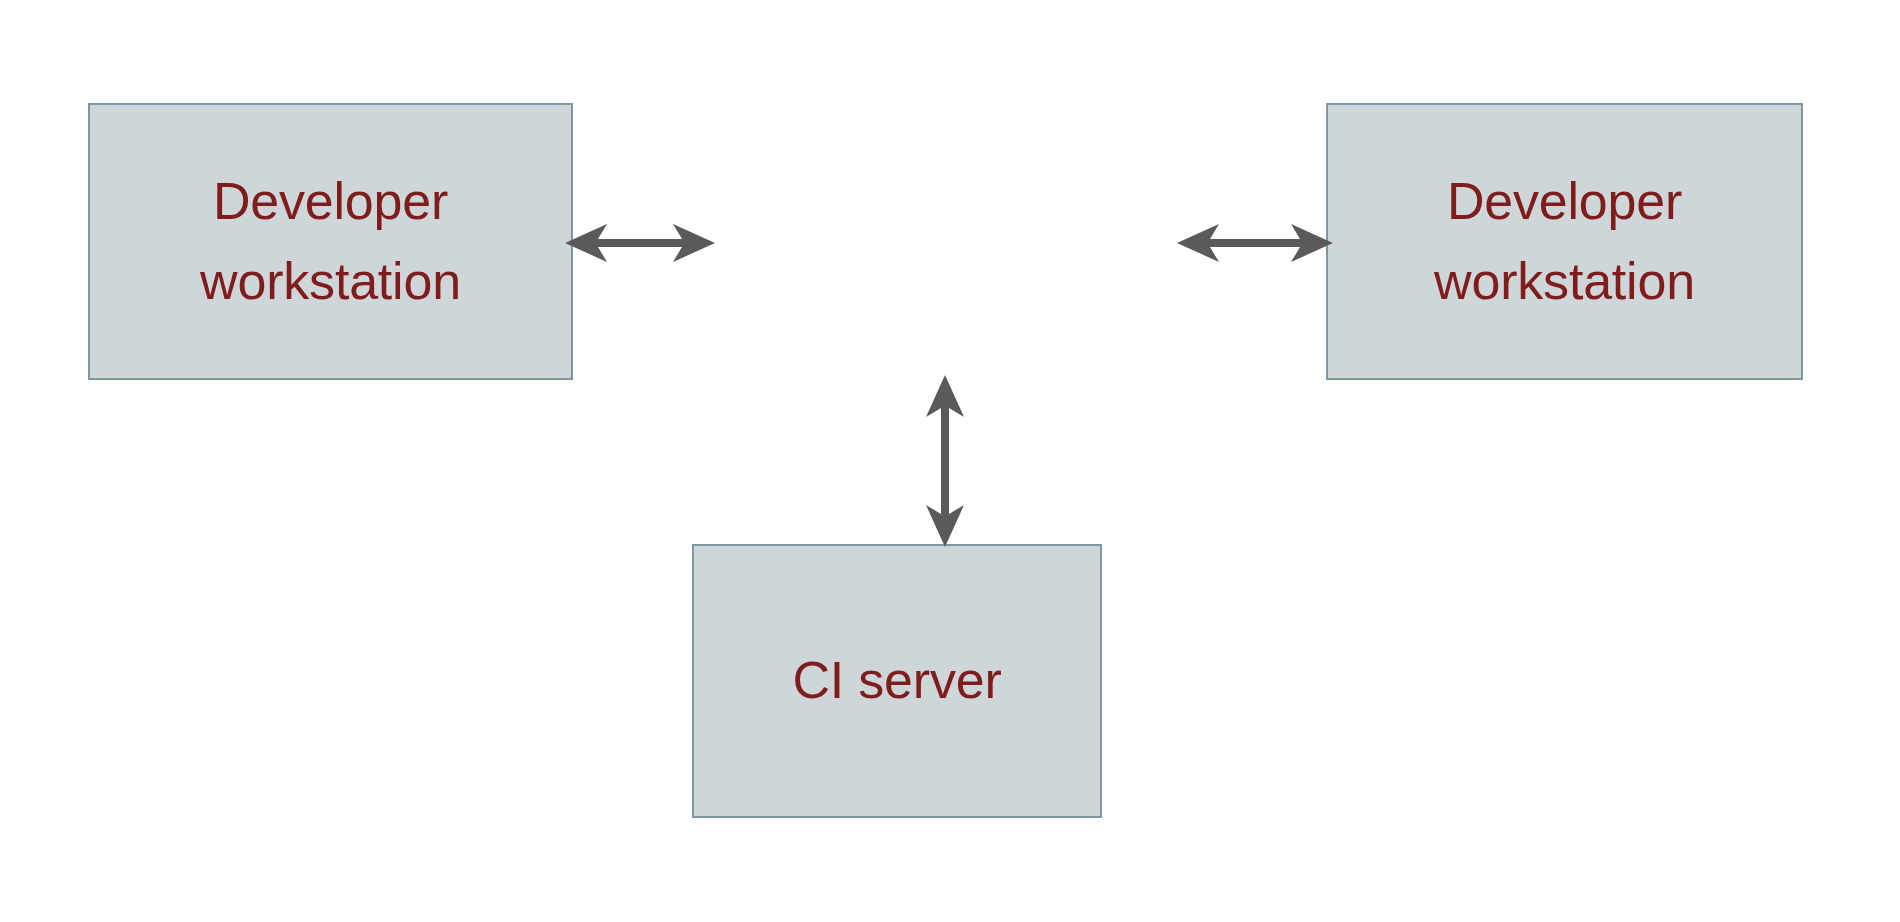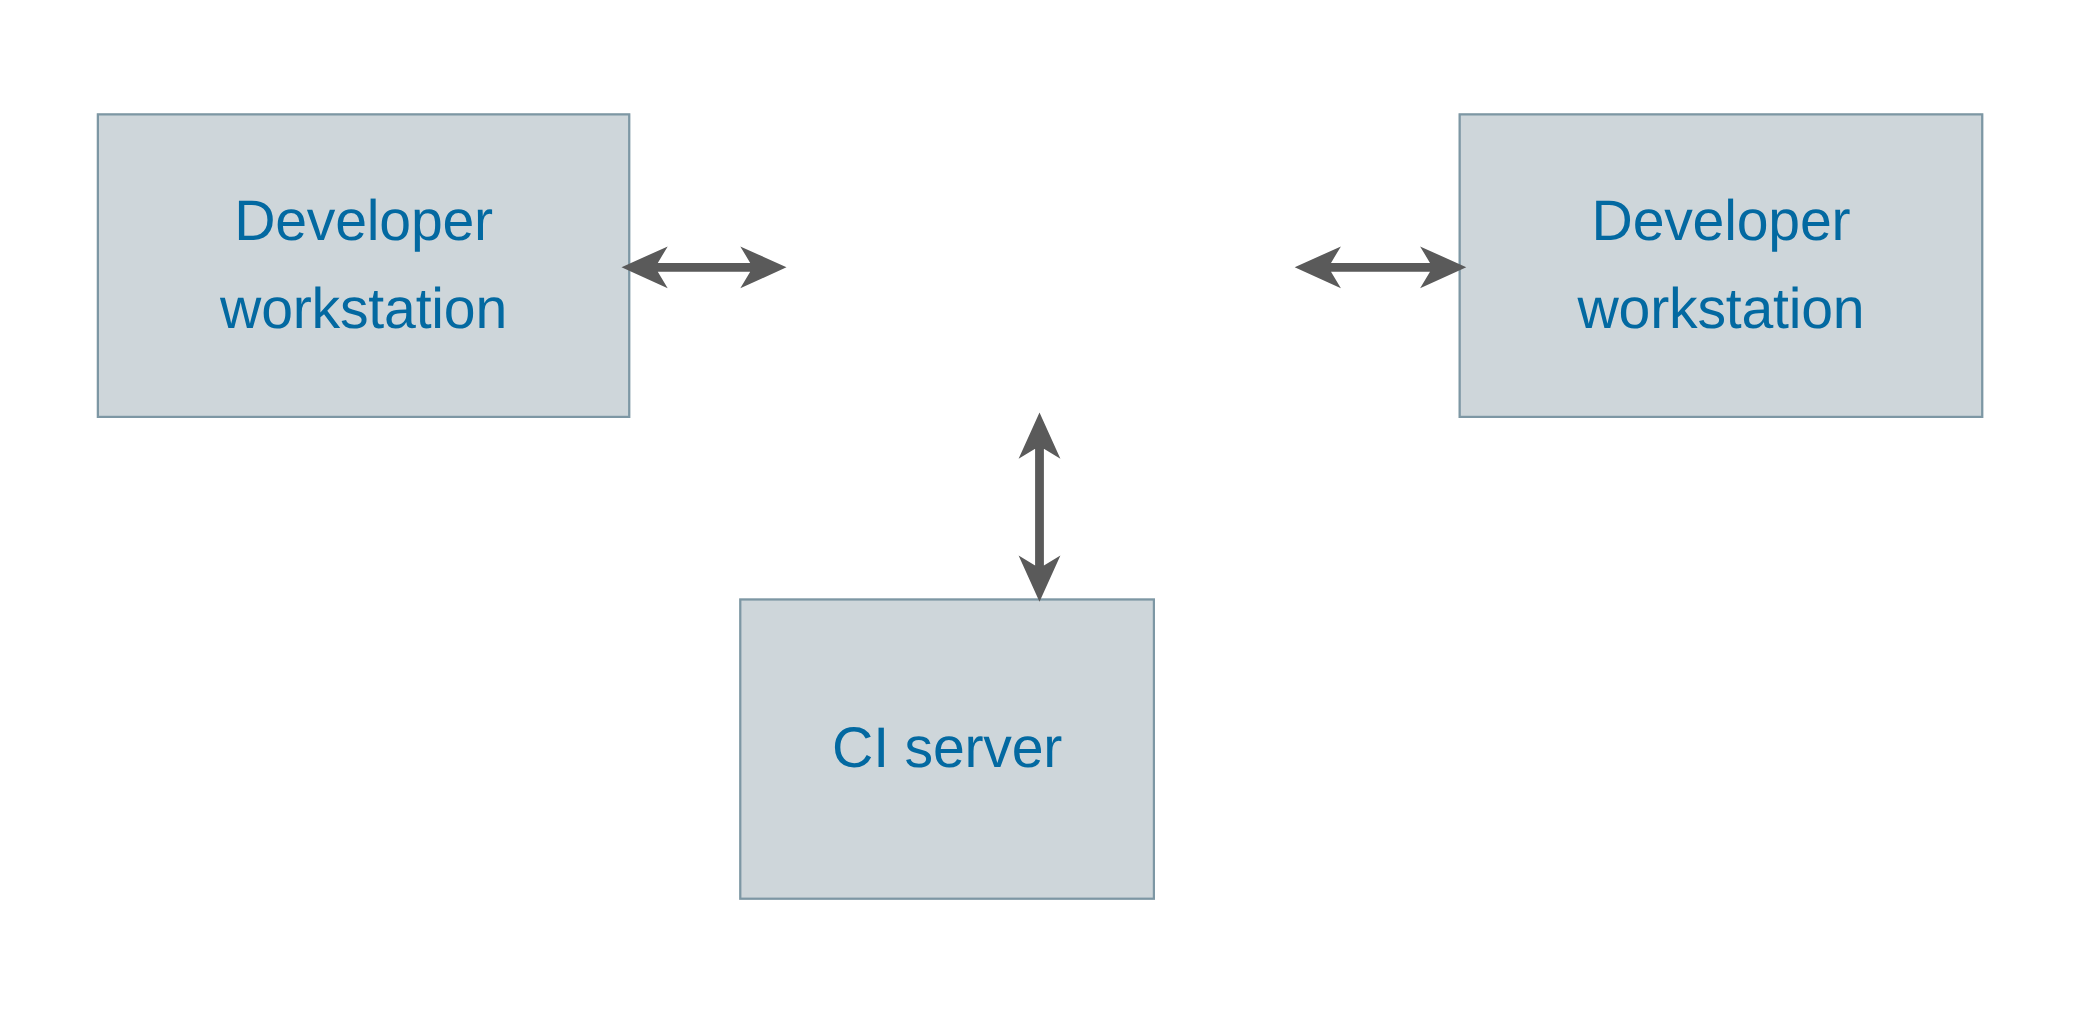--- a/index.html
+++ b/index.html
@@ -20,32 +20,32 @@
   }
   .node {
     position: absolute;
     box-sizing: border-box;
     background: #ced6da;
     border: 2px solid #7d97a4;
     display: flex;
     align-items: center;
     justify-content: center;
     text-align: center;
-    color: #0369a1;
+    color: #7f1d1d;
     font-size: 52px;
     line-height: 1.52;
     font-weight: 400;
     letter-spacing: -0.2px;
     white-space: pre-line;
     user-select: none;
   }
   #node-dev-left  { left: 88px;   top: 103px; width: 485px; height: 277px; }
   #node-shared    { left: 708px;  top: 103px; width: 475px; height: 275px; }
   #node-dev-right { left: 1326px; top: 103px; width: 477px; height: 277px; }
-  #node-ci        { left: 672px;  top: 544px; width: 378px; height: 274px; }
+  #node-ci        { left: 692px;  top: 544px; width: 410px; height: 274px; }
 
   .edge {
     position: absolute;
     pointer-events: none;
   }
   #edge-left-shared  { left: 560px;  top: 208px; width: 160px; height: 70px; }
   #edge-shared-right { left: 1172px; top: 208px; width: 166px; height: 70px; }
   #edge-shared-ci    { left: 910px;  top: 370px; width: 70px;  height: 182px; }
   .edge svg { display: block; overflow: visible; }
 </style>

